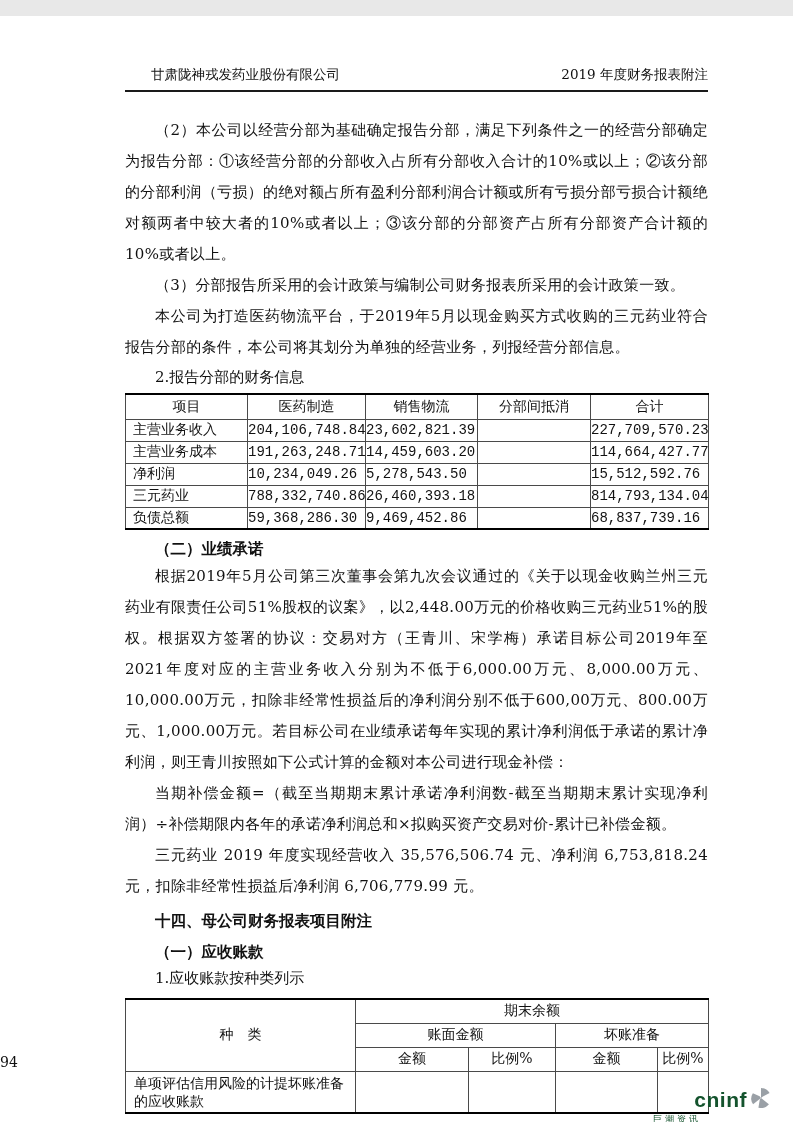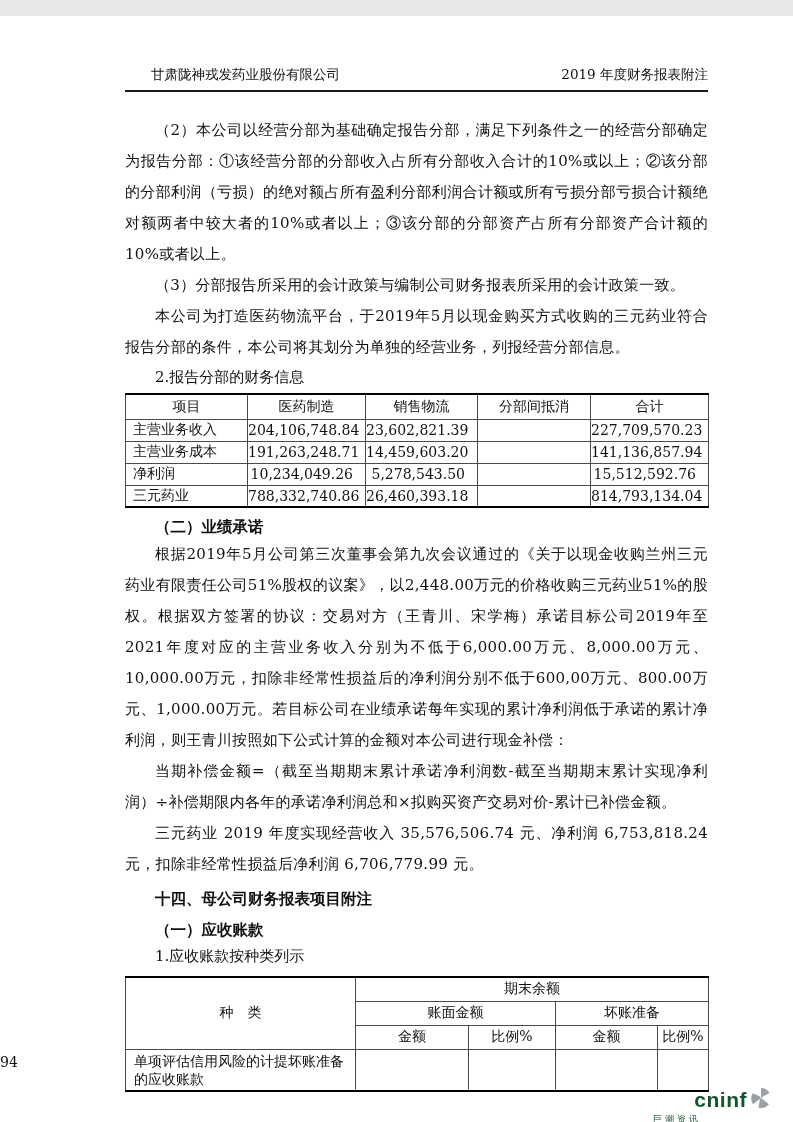--- a/index.html
+++ b/index.html
@@ -25,21 +25,21 @@
     font-family:Liberation Serif, serif;
     font-size:15.5px; font-weight:bold; line-height:24px;
     margin-top:7px; padding-left:30px;
   }
   table { border-collapse:collapse; width:583px; table-layout:fixed; }
   table.doc-table { border-top:2.5px solid #000; border-bottom:2.5px solid #000; font-size:14px; }
   table.doc-table th, table.doc-table td { border:1px solid #4a4a4a; font-weight:normal; }
   table.doc-table th { text-align:center; }
   #segment-table { margin-top:4px; }
   #segment-table th { height:25px; }
-  #segment-table td { height:22px; }
+  #segment-table td { height:22px;font-family:Liberation Mono, monospace; }
   #segment-table td.lbl { text-align:left; padding-left:7px; }
   #segment-table td.num { text-align:right; padding-right:12px; }
   #receivables-table { margin-top:8px; }
   #receivables-table th { height:24px; }
   #receivables-table td.cat { text-align:left; padding:2px 8px; height:36px; line-height:18px; }
   #receivables-table td.empty { height:36px; }
   .page-number {
     position:absolute; top:1038px; left:0; width:100%;
     font-size:14px;
   }
@@ -93,35 +93,42 @@
           <td class="num">204,106,748.84</td>
           <td class="num">23,602,821.39</td>
           <td class="num"></td>
           <td class="num">227,709,570.23</td>
         </tr>
         <tr>
           <td class="lbl">主营业务成本</td>
           <td class="num">191,263,248.71</td>
           <td class="num">14,459,603.20</td>
           <td class="num"></td>
-          <td class="num">141,136,857.94</td>
+          <td class="num">114,664,427.77</td>
         </tr>
         <tr>
           <td class="lbl">净利润</td>
           <td class="num">10,234,049.26</td>
           <td class="num">5,278,543.50</td>
           <td class="num"></td>
           <td class="num">15,512,592.76</td>
         </tr>
         <tr>
           <td class="lbl">三元药业</td>
           <td class="num">788,332,740.86</td>
           <td class="num">26,460,393.18</td>
           <td class="num"></td>
           <td class="num">814,793,134.04</td>
+        </tr>
+        <tr>
+          <td class="lbl">负债总额</td>
+          <td class="num">59,368,286.30</td>
+          <td class="num">9,469,452.86</td>
+          <td class="num"></td>
+          <td class="num">68,837,739.16</td>
         </tr>
       </tbody>
     </table>
 
     <h3 class="bold-head">（二）业绩承诺</h3>
     <p class="body">根据2019年5月公司第三次董事会第九次会议通过的《关于以现金收购兰州三元药业有限责任公司51%股权的议案》，以2,448.00万元的价格收购三元药业51%的股权。根据双方签署的协议：交易对方（王青川、宋学梅）承诺目标公司2019年至2021年度对应的主营业务收入分别为不低于6,000.00万元、8,000.00万元、10,000.00万元，扣除非经常性损益后的净利润分别不低于600,00万元、800.00万元、1,000.00万元。若目标公司在业绩承诺每年实现的累计净利润低于承诺的累计净利润，则王青川按照如下公式计算的金额对本公司进行现金补偿：</p>
     <p class="body">当期补偿金额=（截至当期期末累计承诺净利润数-截至当期期末累计实现净利润）÷补偿期限内各年的承诺净利润总和×拟购买资产交易对价-累计已补偿金额。</p>
     <p class="body">三元药业 2019 年度实现经营收入 35,576,506.74 元、净利润 6,753,818.24 元，扣除非经常性损益后净利润 6,706,779.99 元。</p>
 
     <h3 class="bold-head">十四、母公司财务报表项目附注</h3>

